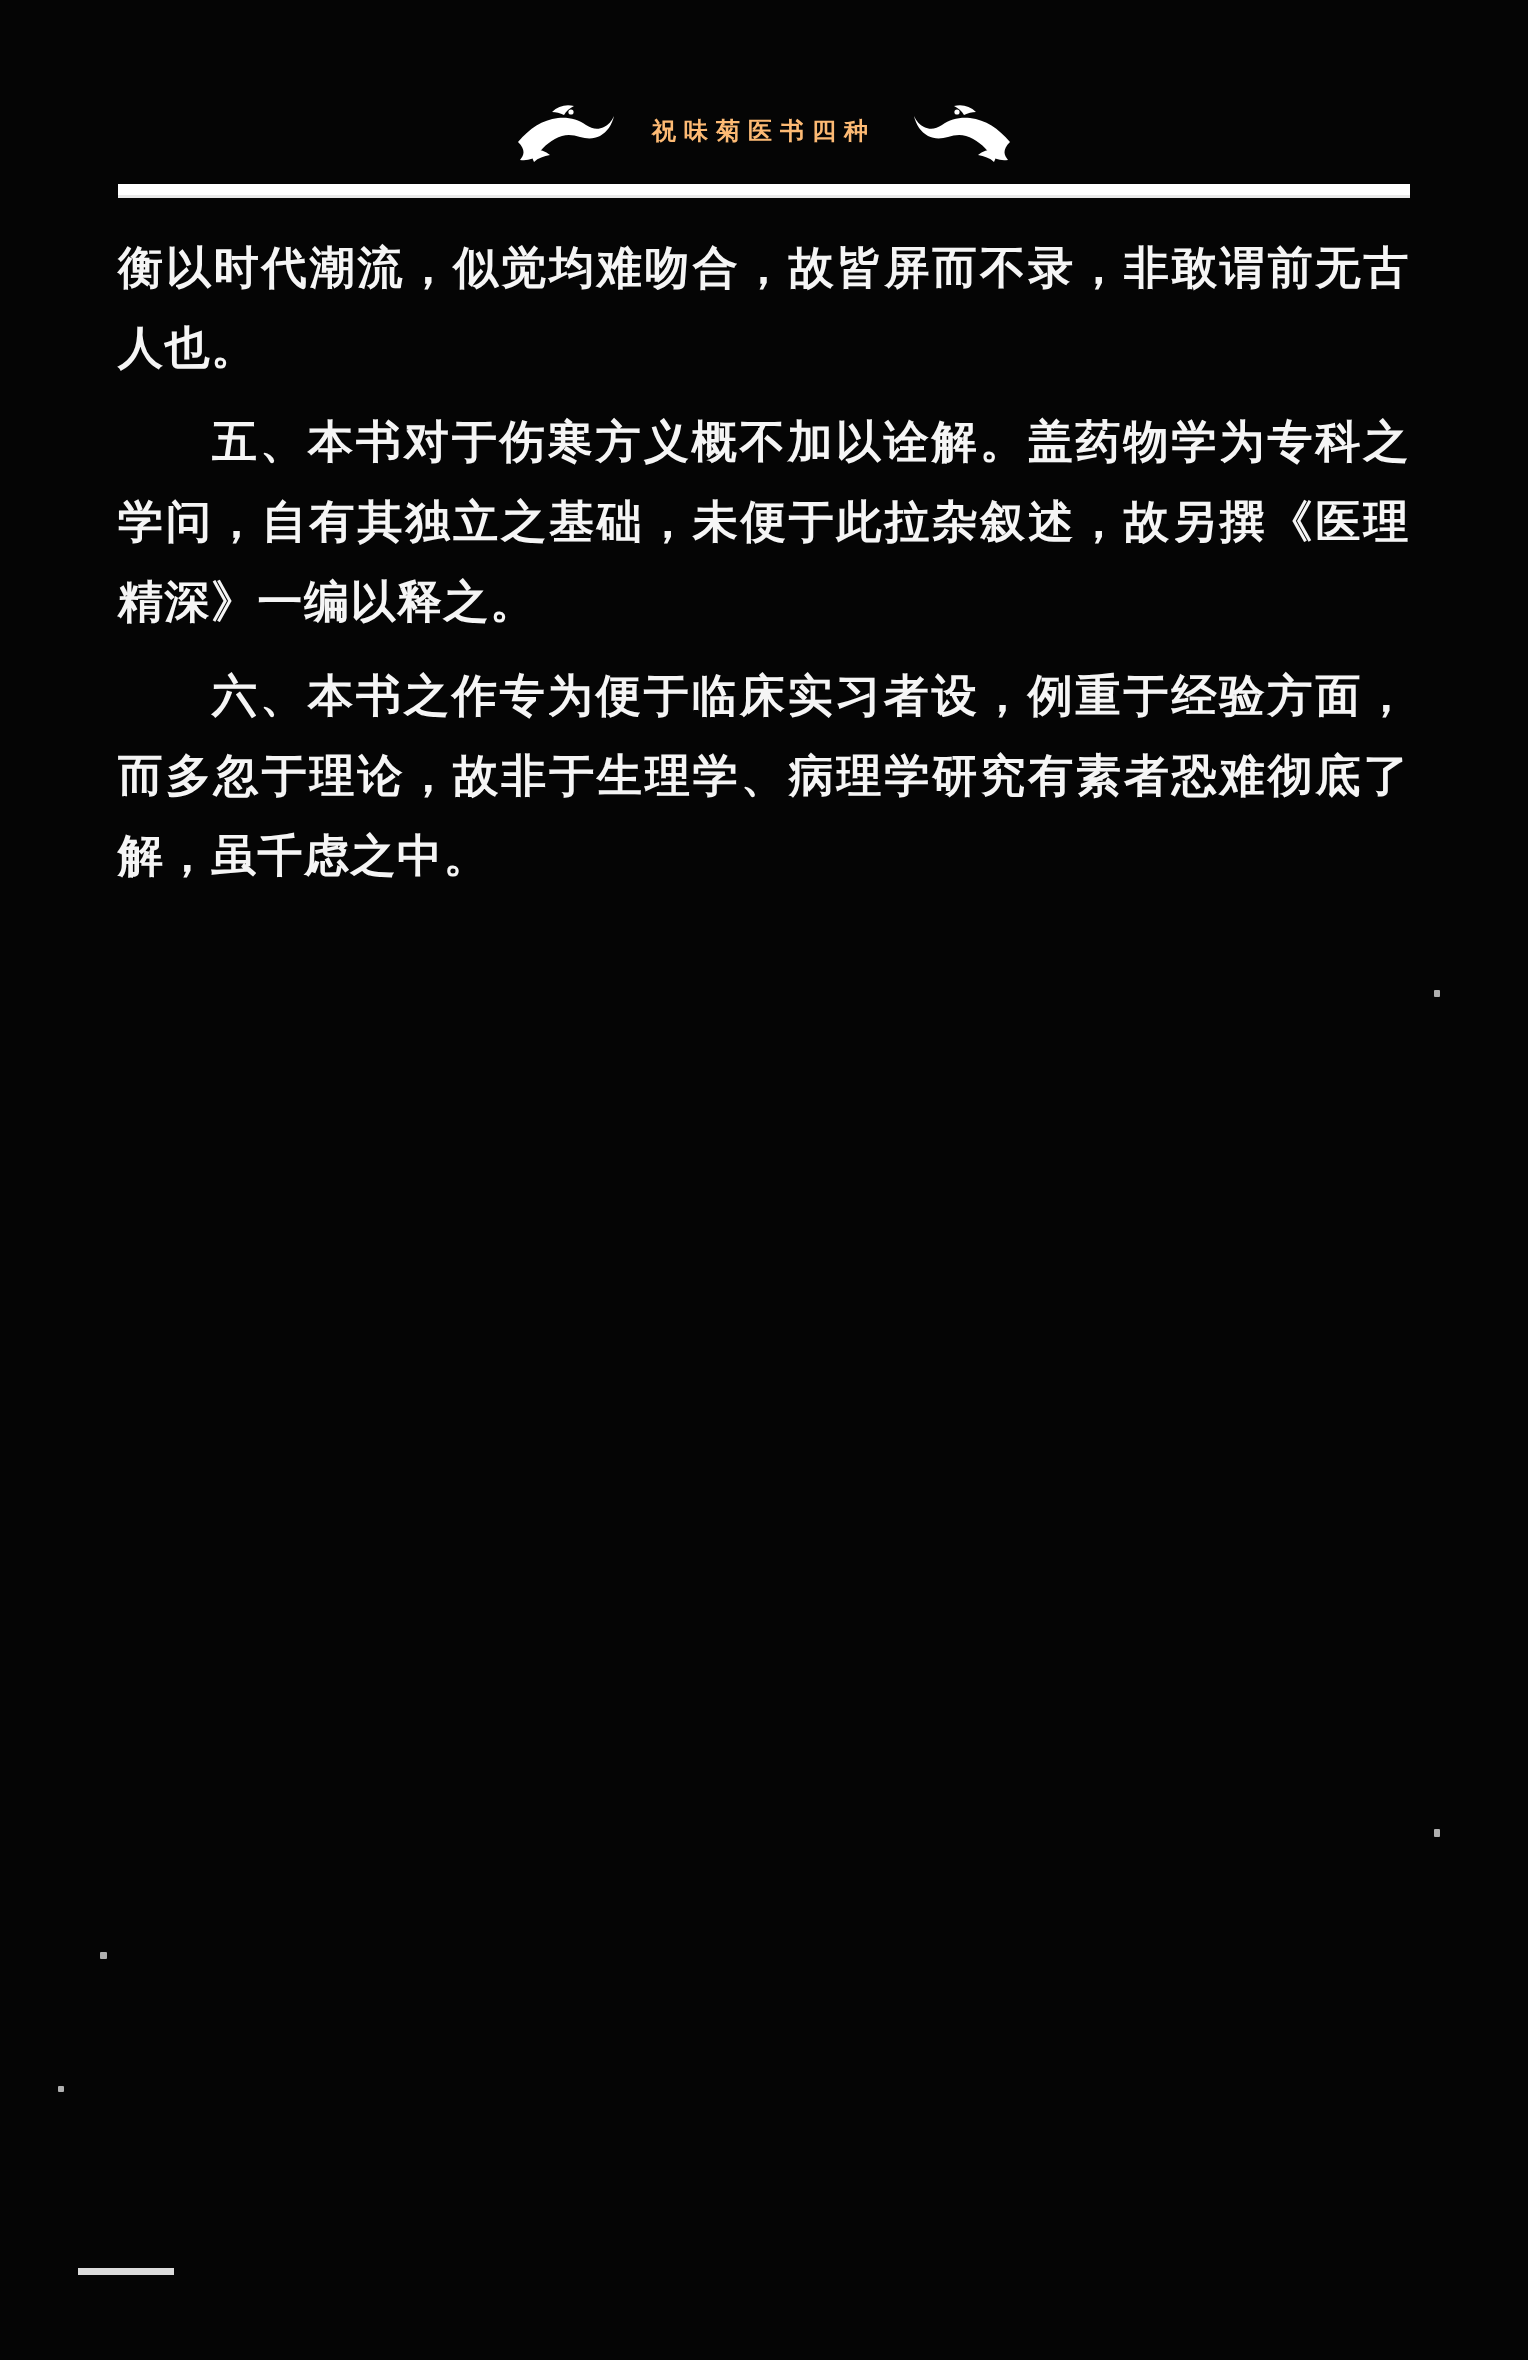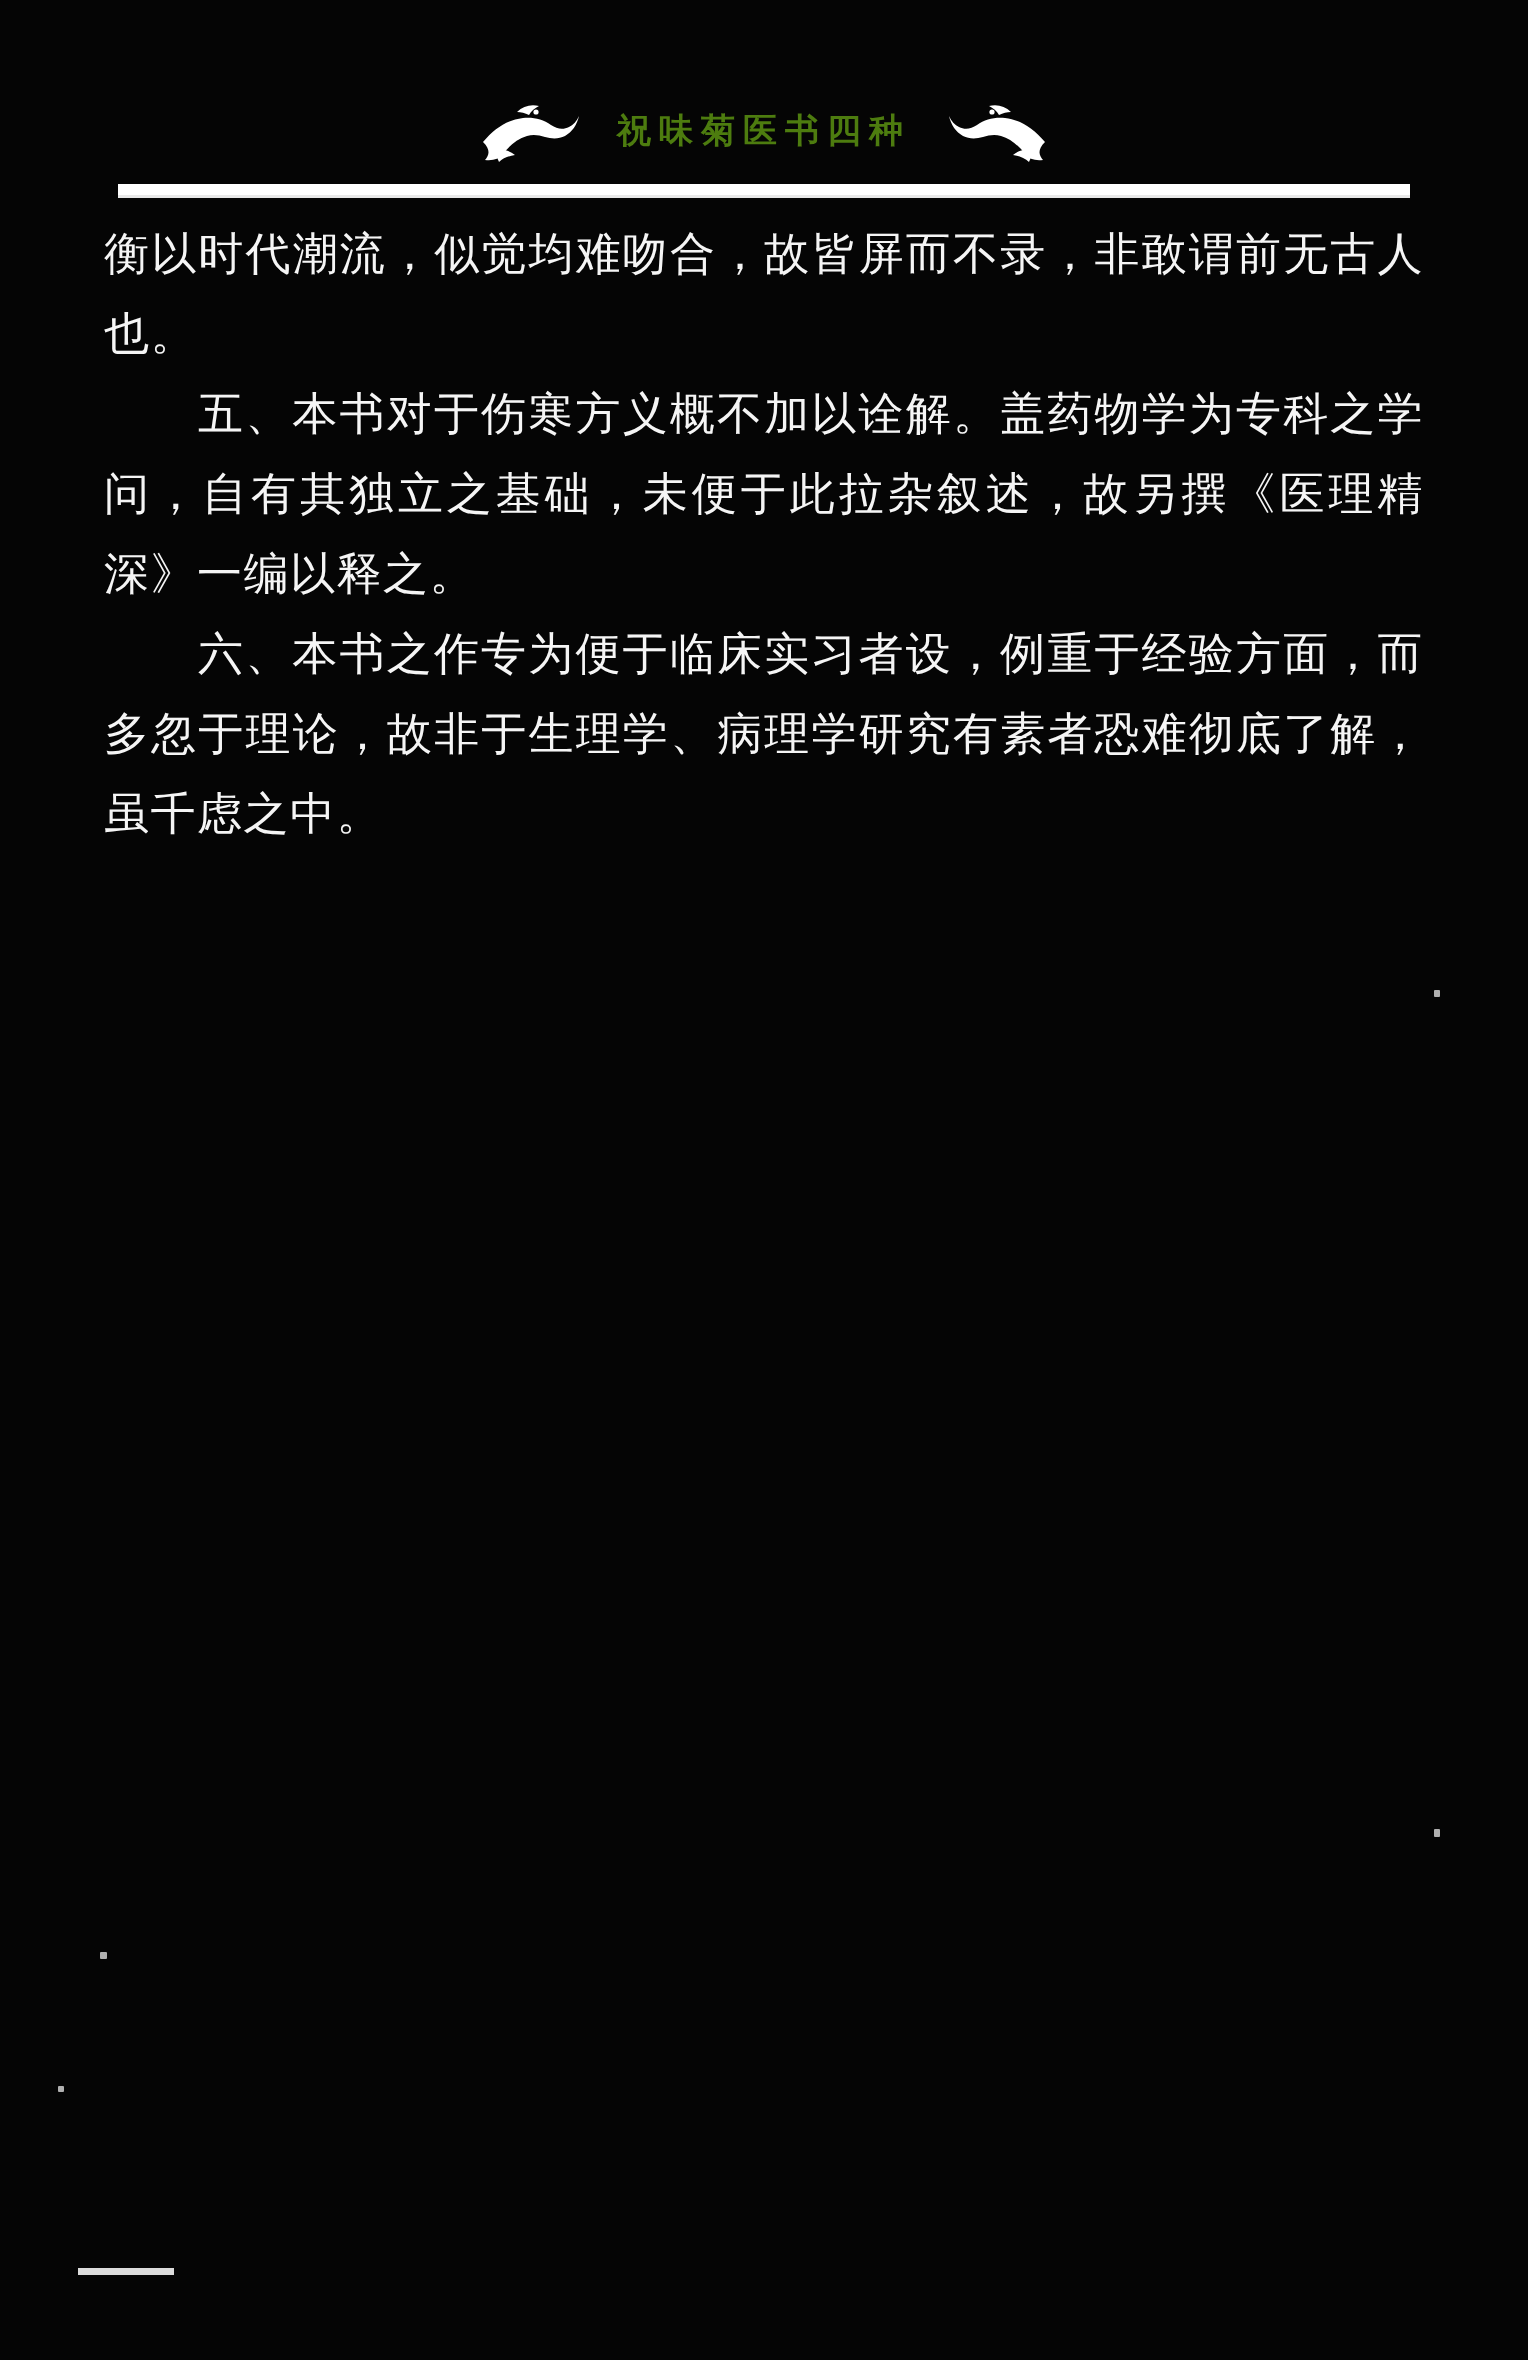--- a/index.html
+++ b/index.html
@@ -23,24 +23,24 @@
     top: 86px;
     left: 0;
     width: 100%;
     height: 90px;
     display: flex;
     align-items: center;
     justify-content: center;
     gap: 26px;
   }
   .header-title {
-    font-size: 34px;
+    font-size: 24px;
     letter-spacing: 8px;
     font-weight: 600;
-    color: #4d7c0f;
+    color: #fdba74;
     white-space: nowrap;
     font-family: "DejaVu Serif", "Liberation Serif", serif;
   }
   .ornament {
     width: 118px;
     height: 66px;
     position: relative;
     flex: none;
   }
   .ornament svg { display: block; width: 100%; height: 100%; }
@@ -72,23 +72,23 @@
     right: 104px;
     top: 214px;
   }
   .para {
     font-size: 45px;
     line-height: 80px;
     letter-spacing: 1.5px;
     text-align: justify;
     text-align-last: left;
     color: #f5f5f5;
-    margin: 0;
+    margin: 14px;
     text-justify: inter-ideograph;
-    font-weight: 400;
+    font-weight: 700;
   }
   .para.indent {
     text-indent: 94px;
   }
 
   
   .speck {
     position: absolute;
     background: #cfcfcf;
     border-radius: 1px;

